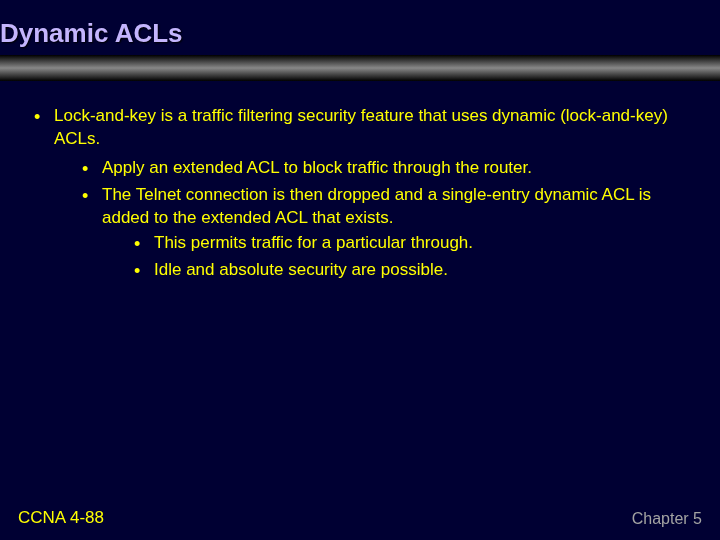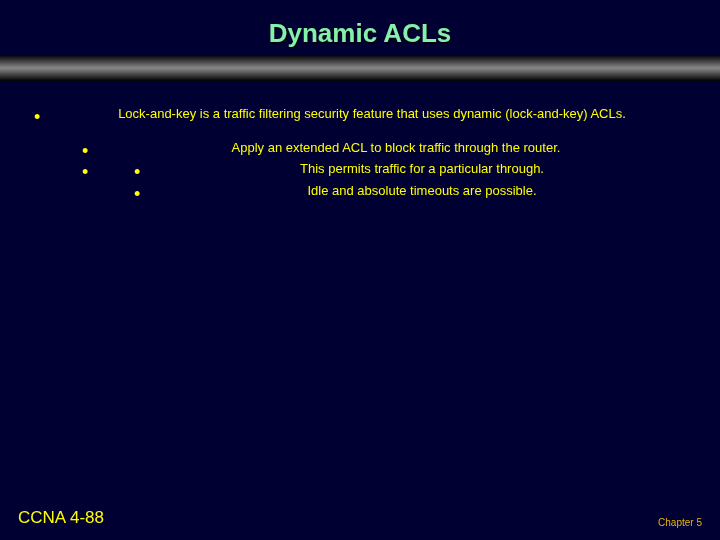--- a/index.html
+++ b/index.html
@@ -11,44 +11,42 @@
     font-family: Arial, Helvetica, sans-serif;
   }
   .slide {
     width: 720px;
     height: 540px;
     background: #000033;
     position: relative;
     box-sizing: border-box;
   }
   .title {
-    text-align: center;
-    color: #86efac;
+    color: #c4b5fd;
     font-size: 26px;
     font-weight: bold;
     padding-top: 18px;
     padding-bottom: 6px;
     text-shadow: 1px 1px 2px #000;
   }
   .gradient-bar {
     width: 100%;
     height: 26px;
     background: linear-gradient(to bottom,
       #000000 0%,
       #2a2a2a 15%,
       #888888 50%,
       #2a2a2a 85%,
       #000000 100%);
   }
   .content {
     padding: 24px 30px 0 30px;
     color: #ffff00;
-    font-size: 13px;
+    font-size: 17px;
     line-height: 1.35;
-    text-align: center;
   }
   .content ul {
     list-style: none;
     margin: 0;
     padding: 0;
   }
   .content li {
     position: relative;
     padding-left: 24px;
     margin-bottom: 4px;
@@ -56,63 +54,64 @@
   .content li::before {
     content: "•";
     position: absolute;
     left: 4px;
     top: 0;
     color: #ffff00;
     font-size: 18px;
   }
   .content ul.level2 {
     padding-left: 24px;
-    margin-top: 16px;
+    margin-top: 6px;
   }
   .content ul.level3 {
     padding-left: 28px;
     margin-top: 2px;
   }
   .footer-left {
     position: absolute;
     bottom: 12px;
     left: 18px;
     color: #ffff00;
     font-size: 17px;
   }
   .footer-right {
     position: absolute;
     bottom: 12px;
     right: 18px;
-    color: #eab308;
-    font-size: 10px;
+    color: #a3a3a3;
+    font-size: 16px;
   }
 </style>
 </head>
 <body>
 
 <div class="slide">
   <div class="title">Dynamic ACLs</div>
   <div class="gradient-bar"></div>
 
   <div class="content">
     <ul>
       <li>
         <span>Lock-and-key is a traffic filtering security feature that uses dynamic (lock-and-key) ACLs.</span>
         <ul class="level2">
           <li>
             <span>Apply an extended ACL to block traffic through the router.</span>
           </li>
           <li>
+            <span>The Telnet connection is then dropped and a single-entry dynamic ACL is added to the extended ACL that exists.</span>
             <ul class="level3">
               <li>
                 <span>This permits traffic for a particular through.</span>
               </li>
               <li>
-                <span>Idle and absolute timeouts are possible.</span>
+                <span>Idle and absolute security are possible.</span>
               </li>
             </ul>
           </li>
         </ul>
       </li>
     </ul>
   </div>
 
   <div class="footer-left">CCNA 4-88</div>
   <div class="footer-right">Chapter 5</div>

